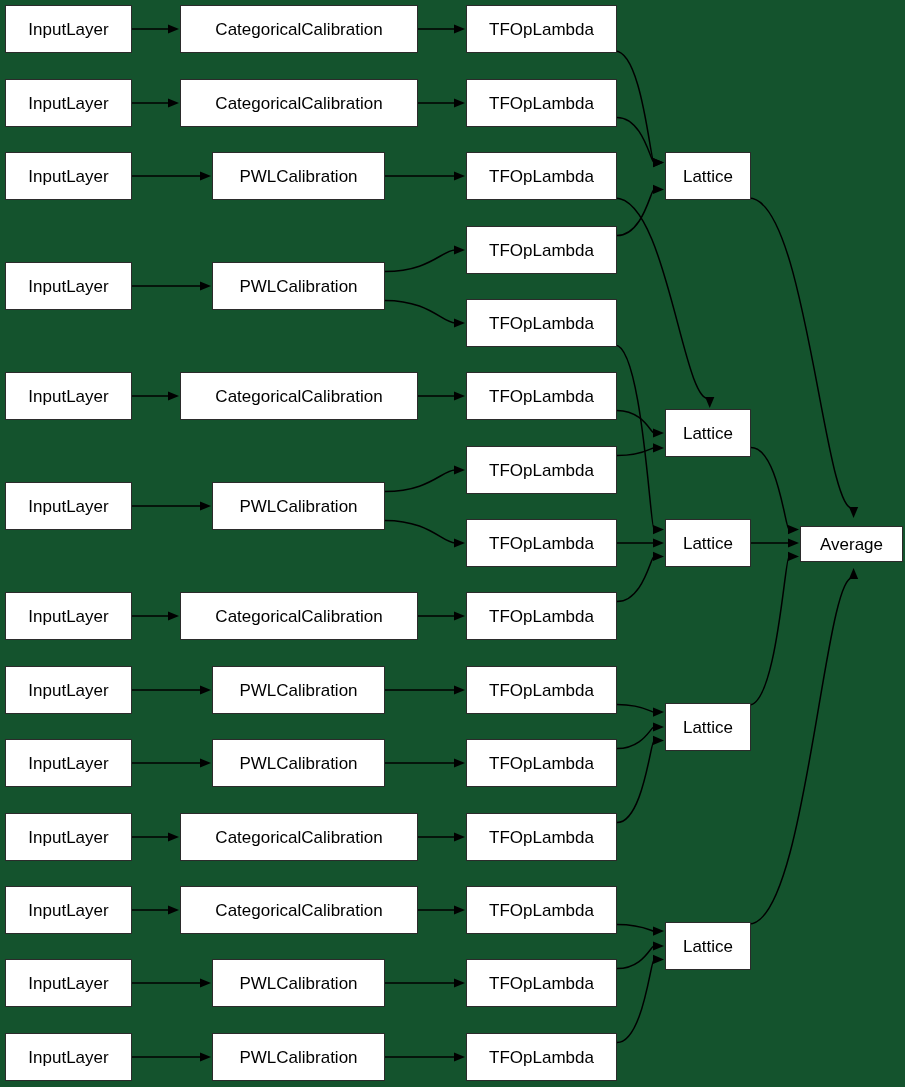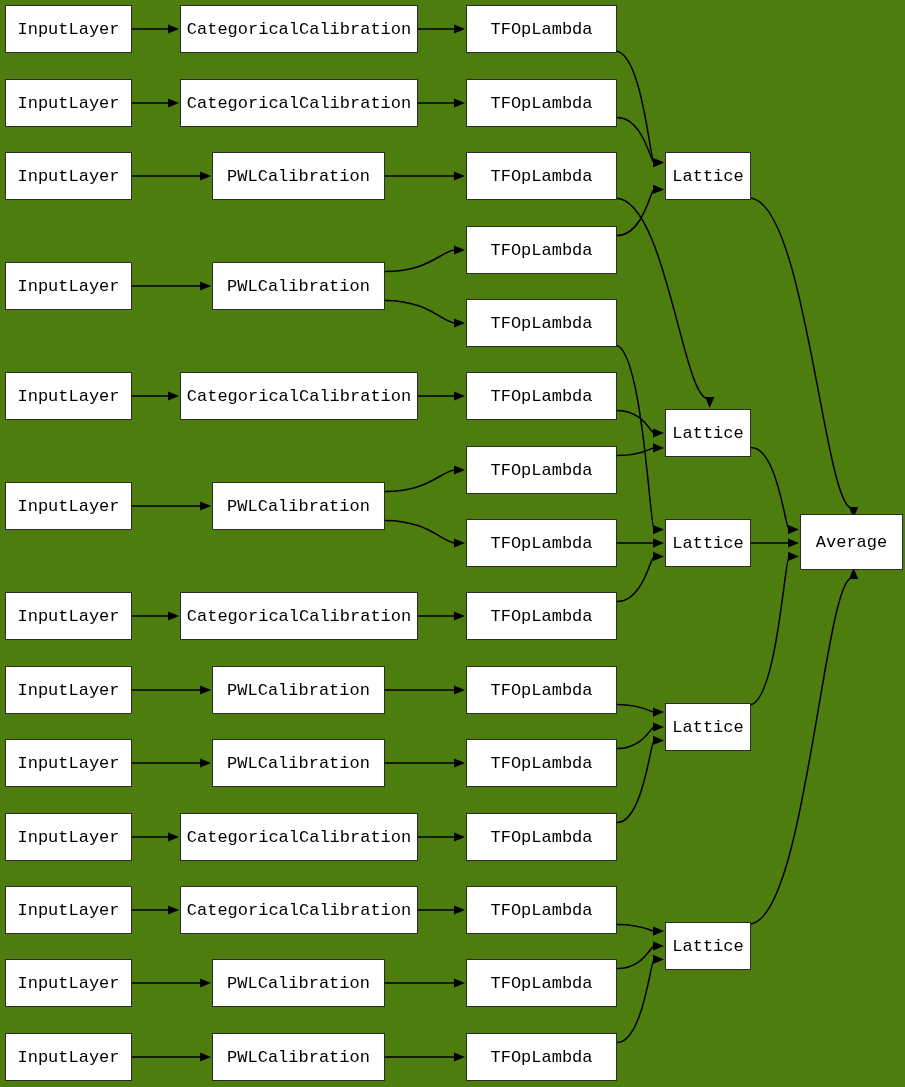--- a/index.html
+++ b/index.html
@@ -1,17 +1,17 @@
 <!DOCTYPE html>
 <html><head>
 <meta charset="utf-8">
 <style>
   html,body{margin:0;padding:0;background:#ffffff;}
-  #canvas{position:relative;width:905px;height:1087px;background:#4d7c0f;
-          font-family:Liberation Mono, monospace;overflow:hidden;}
+  #canvas{position:relative;width:905px;height:1087px;background:#14532d;
+          font-family:Liberation Sans, sans-serif;overflow:hidden;}
   .node{position:absolute;box-sizing:border-box;background:#ffffff;
         border:1.4px solid #2b2b2b;display:flex;align-items:center;
         justify-content:center;color:#000000;white-space:nowrap;}
   .node span{display:block;line-height:1;}
   svg.edges{position:absolute;left:0;top:0;width:905px;height:1087px;
             pointer-events:none;}
   svg.edges path,svg.edges line{fill:none;stroke:#000000;stroke-width:1.5px;}
   svg.edges polygon{fill:#000000;stroke:none;}
 </style>
 </head>
@@ -248,17 +248,17 @@
       </div>
       <div class="node" style="left: 665px; top: 519px; width: 86px; height: 48px; font-size: 17px;">
         <span>Lattice</span>
       </div>
       <div class="node" style="left: 665px; top: 703px; width: 86px; height: 48px; font-size: 17px;">
         <span>Lattice</span>
       </div>
       <div class="node" style="left: 665px; top: 922px; width: 86px; height: 48px; font-size: 17px;">
         <span>Lattice</span>
       </div>
-      <div class="node" style="left: 800px; top: 514px; width: 103px; height: 56px; font-size: 17px;">
+      <div class="node" style="left: 800px; top: 526px; width: 103px; height: 36px; font-size: 17px;">
         <span>Average</span>
       </div>
     </div>
 </div>
 
 </body></html>

